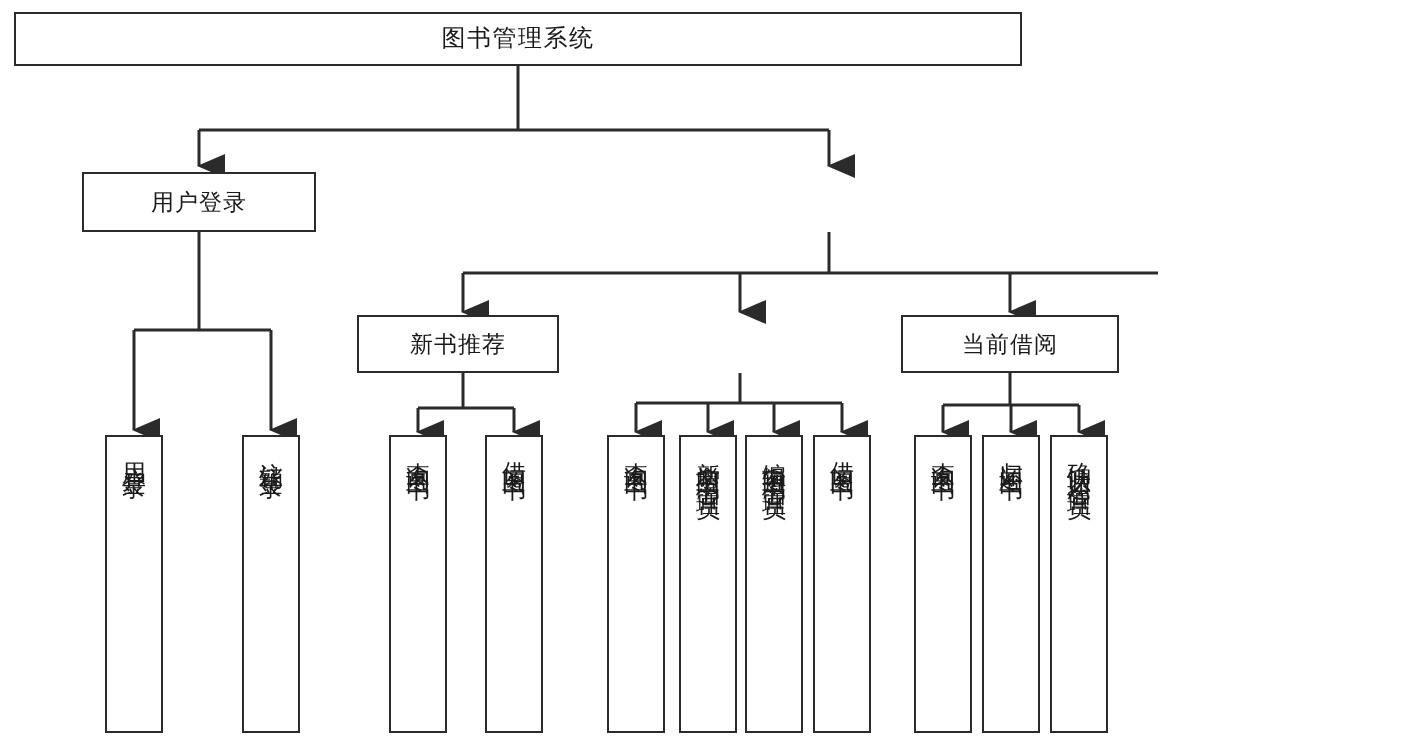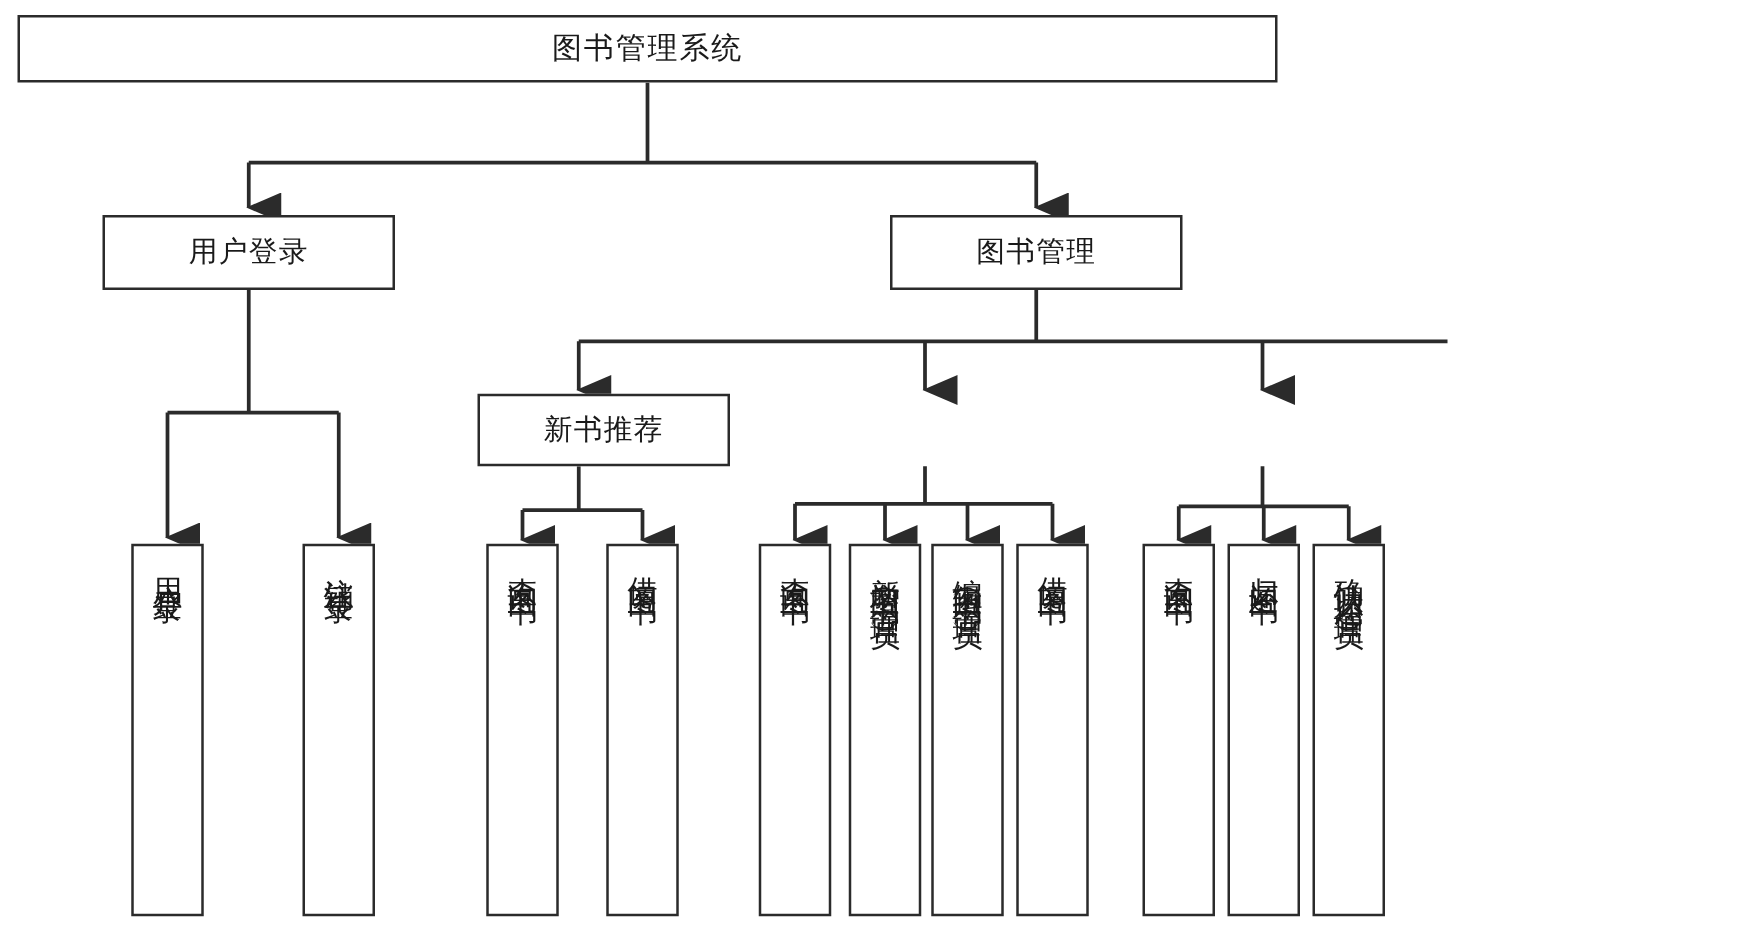--- a/index.html
+++ b/index.html
@@ -135,26 +135,26 @@
     </g>
   </svg>
 
   <div class="node h root" style="left:14px; top:12px; width:1008px; height:54px;">
     <span class="label">图书管理系统</span>
   </div>
 
   <div class="node h" style="left:82px; top:172px; width:234px; height:60px;">
     <span class="label">用户登录</span>
   </div>
-  <div class="node h" style="left:712px; top:172px; width:234px; height:60px;">
-    <span class="label">图书管理</span>
-  </div>
-
-  <div class="node h" style="left:382px; top:315px; width:202px; height:58px;">
+
+  <div class="node h" style="left:357px; top:315px; width:202px; height:58px;">
     <span class="label">新书推荐</span>
+  </div>
+  <div class="node h" style="left:901px; top:315px; width:218px; height:58px;">
+    <span class="label">当前借阅</span>
   </div>
 
   <div class="node v" style="left:105px; top:435px; width:58px; height:298px;">
     <span class="label">用户登录</span>
   </div>
   <div class="node v" style="left:242px; top:435px; width:58px; height:298px;">
     <span class="label">注销登录</span>
   </div>
 
   <div class="node v" style="left:389px; top:435px; width:58px; height:298px;">

